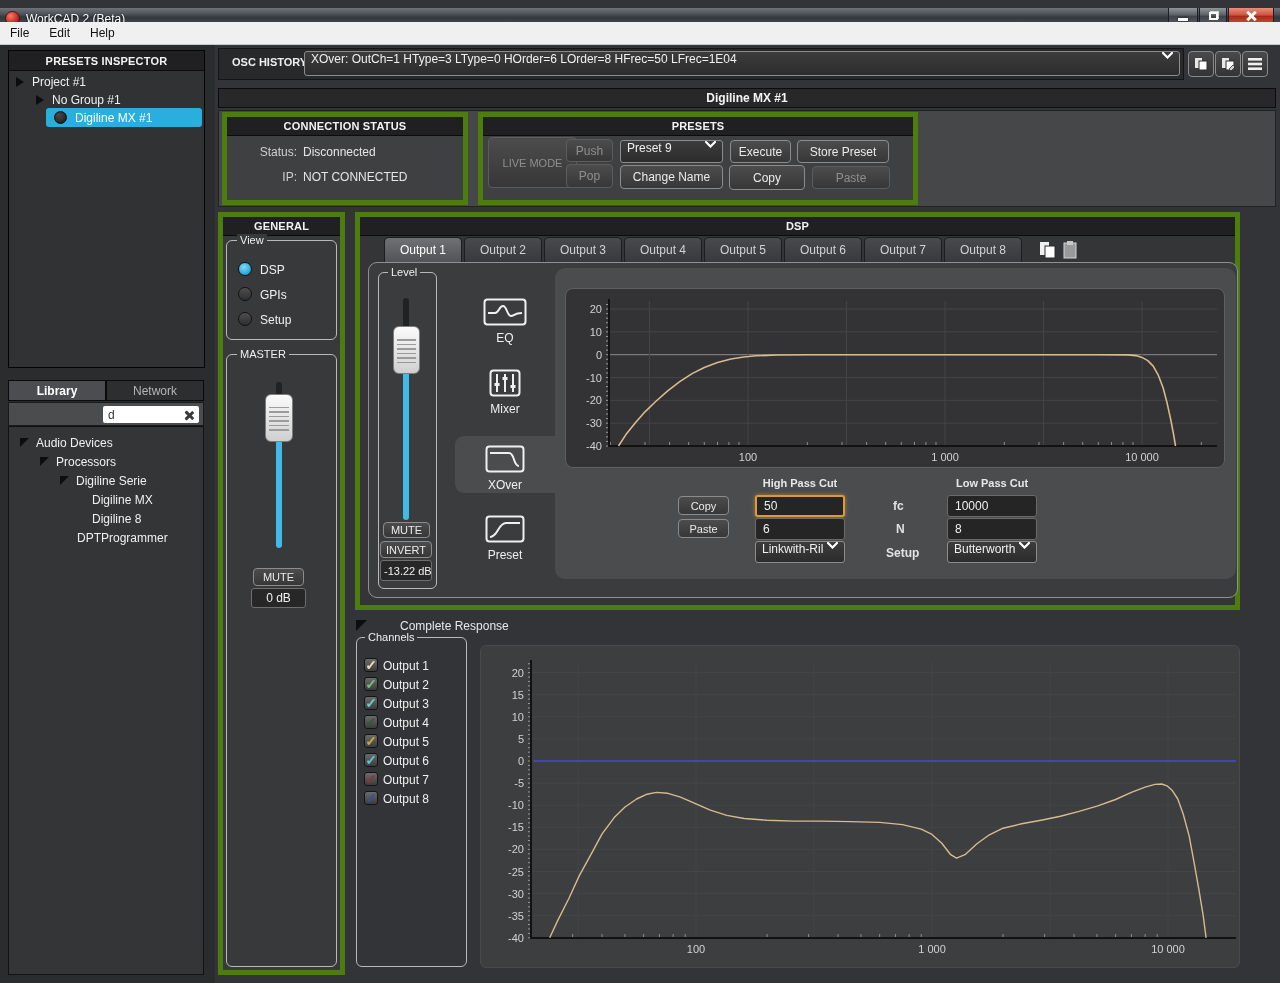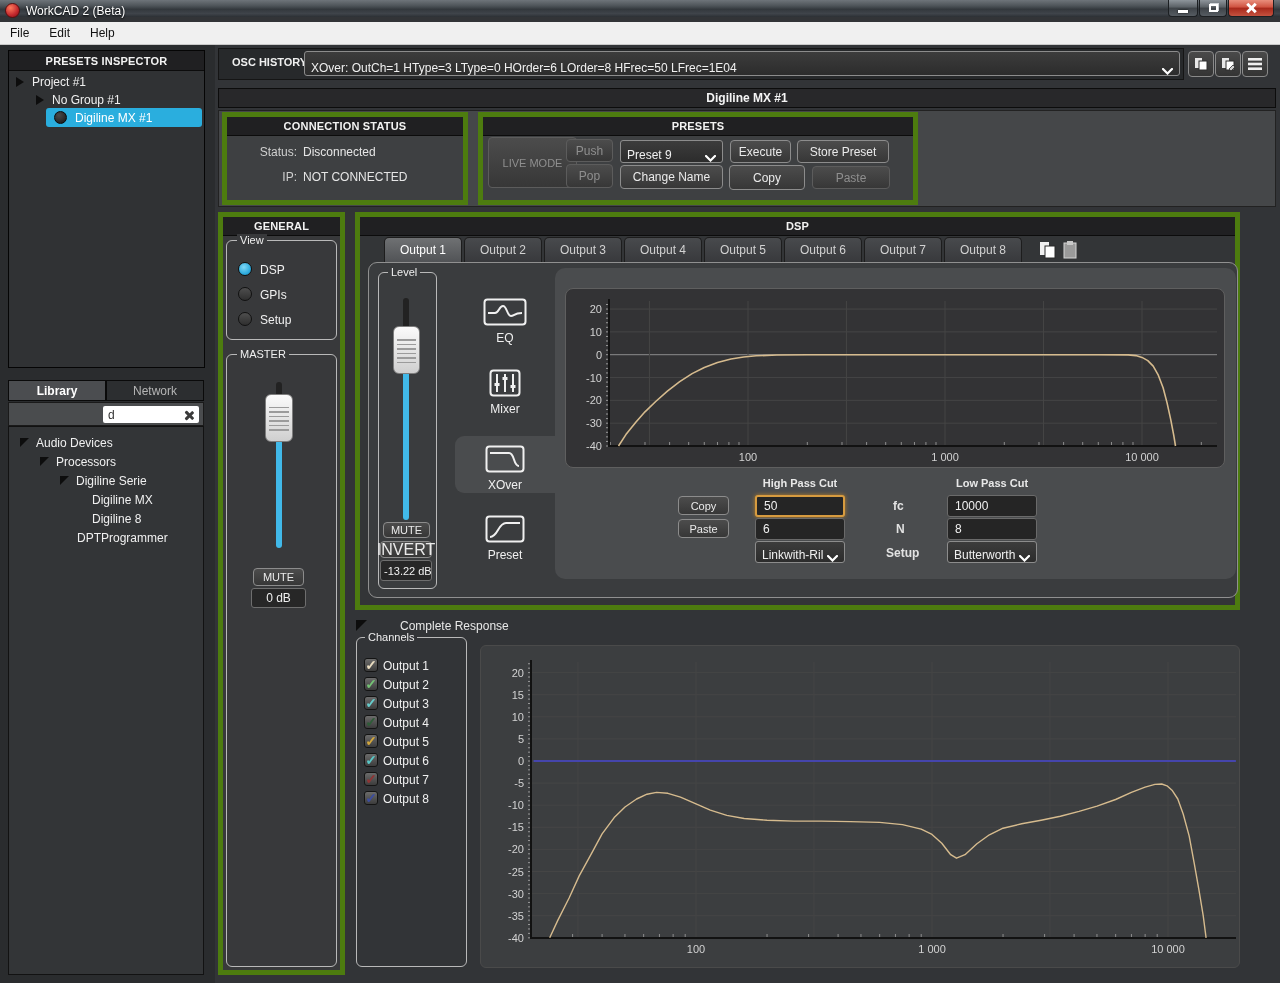--- a/index.html
+++ b/index.html
@@ -1,20 +1,20 @@
 <!DOCTYPE html>
 <html><head>
 <meta charset="utf-8">
 <style>
   * { margin:0; padding:0; box-sizing:border-box; }
   body { background:#000; font-family:"Liberation Sans", sans-serif; }
   .window { position:relative; width:1280px; height:983px; overflow:hidden; background:#323437; }
 
   
-  .titlebar { position:absolute; left:0; top:0; width:1280px; height:17px;
+  .titlebar { position:absolute; left:0; top:8px; width:1280px; height:17px;
     background:linear-gradient(180deg,#6e747a 0%,#4d5358 35%,#33383d 55%,#3f444a 80%,#2c3034 100%); }
   .app-icon { position:absolute; left:5px; top:3px; width:15px; height:15px; border-radius:50%;
     background:radial-gradient(circle at 35% 30%, #ff7a5c, #c1272d 60%, #7a0f12); border:1px solid #5a0d0d; }
   .win-title { position:absolute; left:26px; top:4px; color:#fff; font-size:12px; text-shadow:0 1px 2px #000; }
   .win-btns { position:absolute; right:6px; top:0; display:flex; }
   .win-btn { height:17px; border:1px solid #1c1f22; border-top:none; border-radius:0 0 4px 4px;
     background:linear-gradient(180deg,#8e959b,#5a6065 45%,#3e4348 50%,#565c62); margin-left:1px;
     display:flex; align-items:center; justify-content:center; }
   .win-btn.min { width:30px; } .win-btn.max { width:28px; }
   .win-btn.close { width:46px; background:linear-gradient(180deg,#e98e7c,#cf5240 45%,#a8281a 50%,#c4523f); }
@@ -33,21 +33,21 @@
   .panel { position:absolute; background:#3e4042; border:5px solid #4d7c0f; }
   .panel-hdr { position:absolute; left:0; top:0; right:0; height:19px; background:#202022;
     border-bottom:1px solid #0c0c0c; color:#f2f2f2; font-size:11px; font-weight:bold;
     display:flex; align-items:center; justify-content:center; letter-spacing:.2px; }
   .btn { position:absolute; background:linear-gradient(180deg,#4c4c4c,#373737); border:1px solid #8c8c8c;
     border-radius:4px; color:#eaeaea; font-size:12px; display:flex; align-items:center; justify-content:center; }
   .btn.dim { color:#8f8f8f; border-color:#5c5c5c; }
   .valbox { position:absolute; background:#272727; border:1px solid #6e6e6e; border-radius:3px; color:#f0f0f0;
     font-size:12px; display:flex; align-items:center; justify-content:center; overflow:hidden; white-space:nowrap; }
   .combo { position:absolute; background:linear-gradient(180deg,#3c3c3c,#2c2c2c); border:1px solid #8c8c8c;
-    border-radius:3px; color:#f0f0f0; font-size:12px; display:flex; align-items:flex-end; padding:0 6px; overflow:hidden; }
+    border-radius:3px; color:#f0f0f0; font-size:12px; display:flex; align-items:flex-start; padding:0 6px; overflow:hidden; }
   .combo .cv { flex:1; white-space:nowrap; overflow:hidden; }
   .chev { width:11px; height:7px; flex:0 0 auto; margin-left:4px; }
   .txtin { position:absolute; background:#252525; border:1px solid #6a6a6a; border-radius:3px; color:#f0f0f0;
     font-size:12px; display:flex; align-items:center; padding:0 7px; }
   .txtin.focus { border:2px solid #d79b3f; box-shadow:0 0 4px #b97f2a; }
   .fs { position:absolute; border:1px solid #b9b9b9; border-radius:6px; }
   .fs-legend { position:absolute; top:-7px; font-size:11px; color:#efefef; padding:0 3px; }
 
   
   .tri-right { width:0; height:0; border-left:8px solid #0d0d0d; border-top:5px solid transparent; border-bottom:5px solid transparent; }
@@ -303,21 +303,21 @@
 
   <div class="fs" style="left:378px; top:272px; width:59px; height:317px;">
     <span class="fs-legend" style="left:9px; background:#3a3c3e;text-align:right;">Level</span>
   </div>
   <div class="track-dark" style="left:403px; top:298px; height:38px;"></div>
   <div class="track-cyan" style="left:403px; top:370px; height:150px;"></div>
   <div class="fader-thumb" style="left:393px; top:326px; width:27px; height:48px;">
     <div class="ridges"></div>
   </div>
   <div class="btn" style="left:383px; top:522px; width:47px; height:16px; font-size:11px;">MUTE</div>
-  <div class="btn" style="left:380px; top:541px; width:52px; height:17px; font-size:16px;">INVERT</div>
+  <div class="btn" style="left:380px; top:541px; width:52px; height:17px; font-size:11px;">INVERT</div>
   <div class="valbox" style="left:380px; top:560px; width:52px; height:21px; font-size:11px; justify-content:flex-start; padding-left:3px;">-13.22 dB</div>
 
   <div class="xover-page"></div>
   <div class="xover-tab"></div>
 
   <div class="sec-ic" style="left:455px; top:298px;">
     <svg width="44" height="28" viewBox="0 0 44 28">
       <rect x="1.5" y="1.5" width="41" height="25" rx="3" fill="none" stroke="#f0f0f0" stroke-width="2"></rect>
       <path d="M5 15 H12 C16 15 16 8 20 8 C24 8 24 18 28 18 C31 18 31 15 39 15" fill="none" stroke="#f0f0f0" stroke-width="2"></path>
       </svg>

